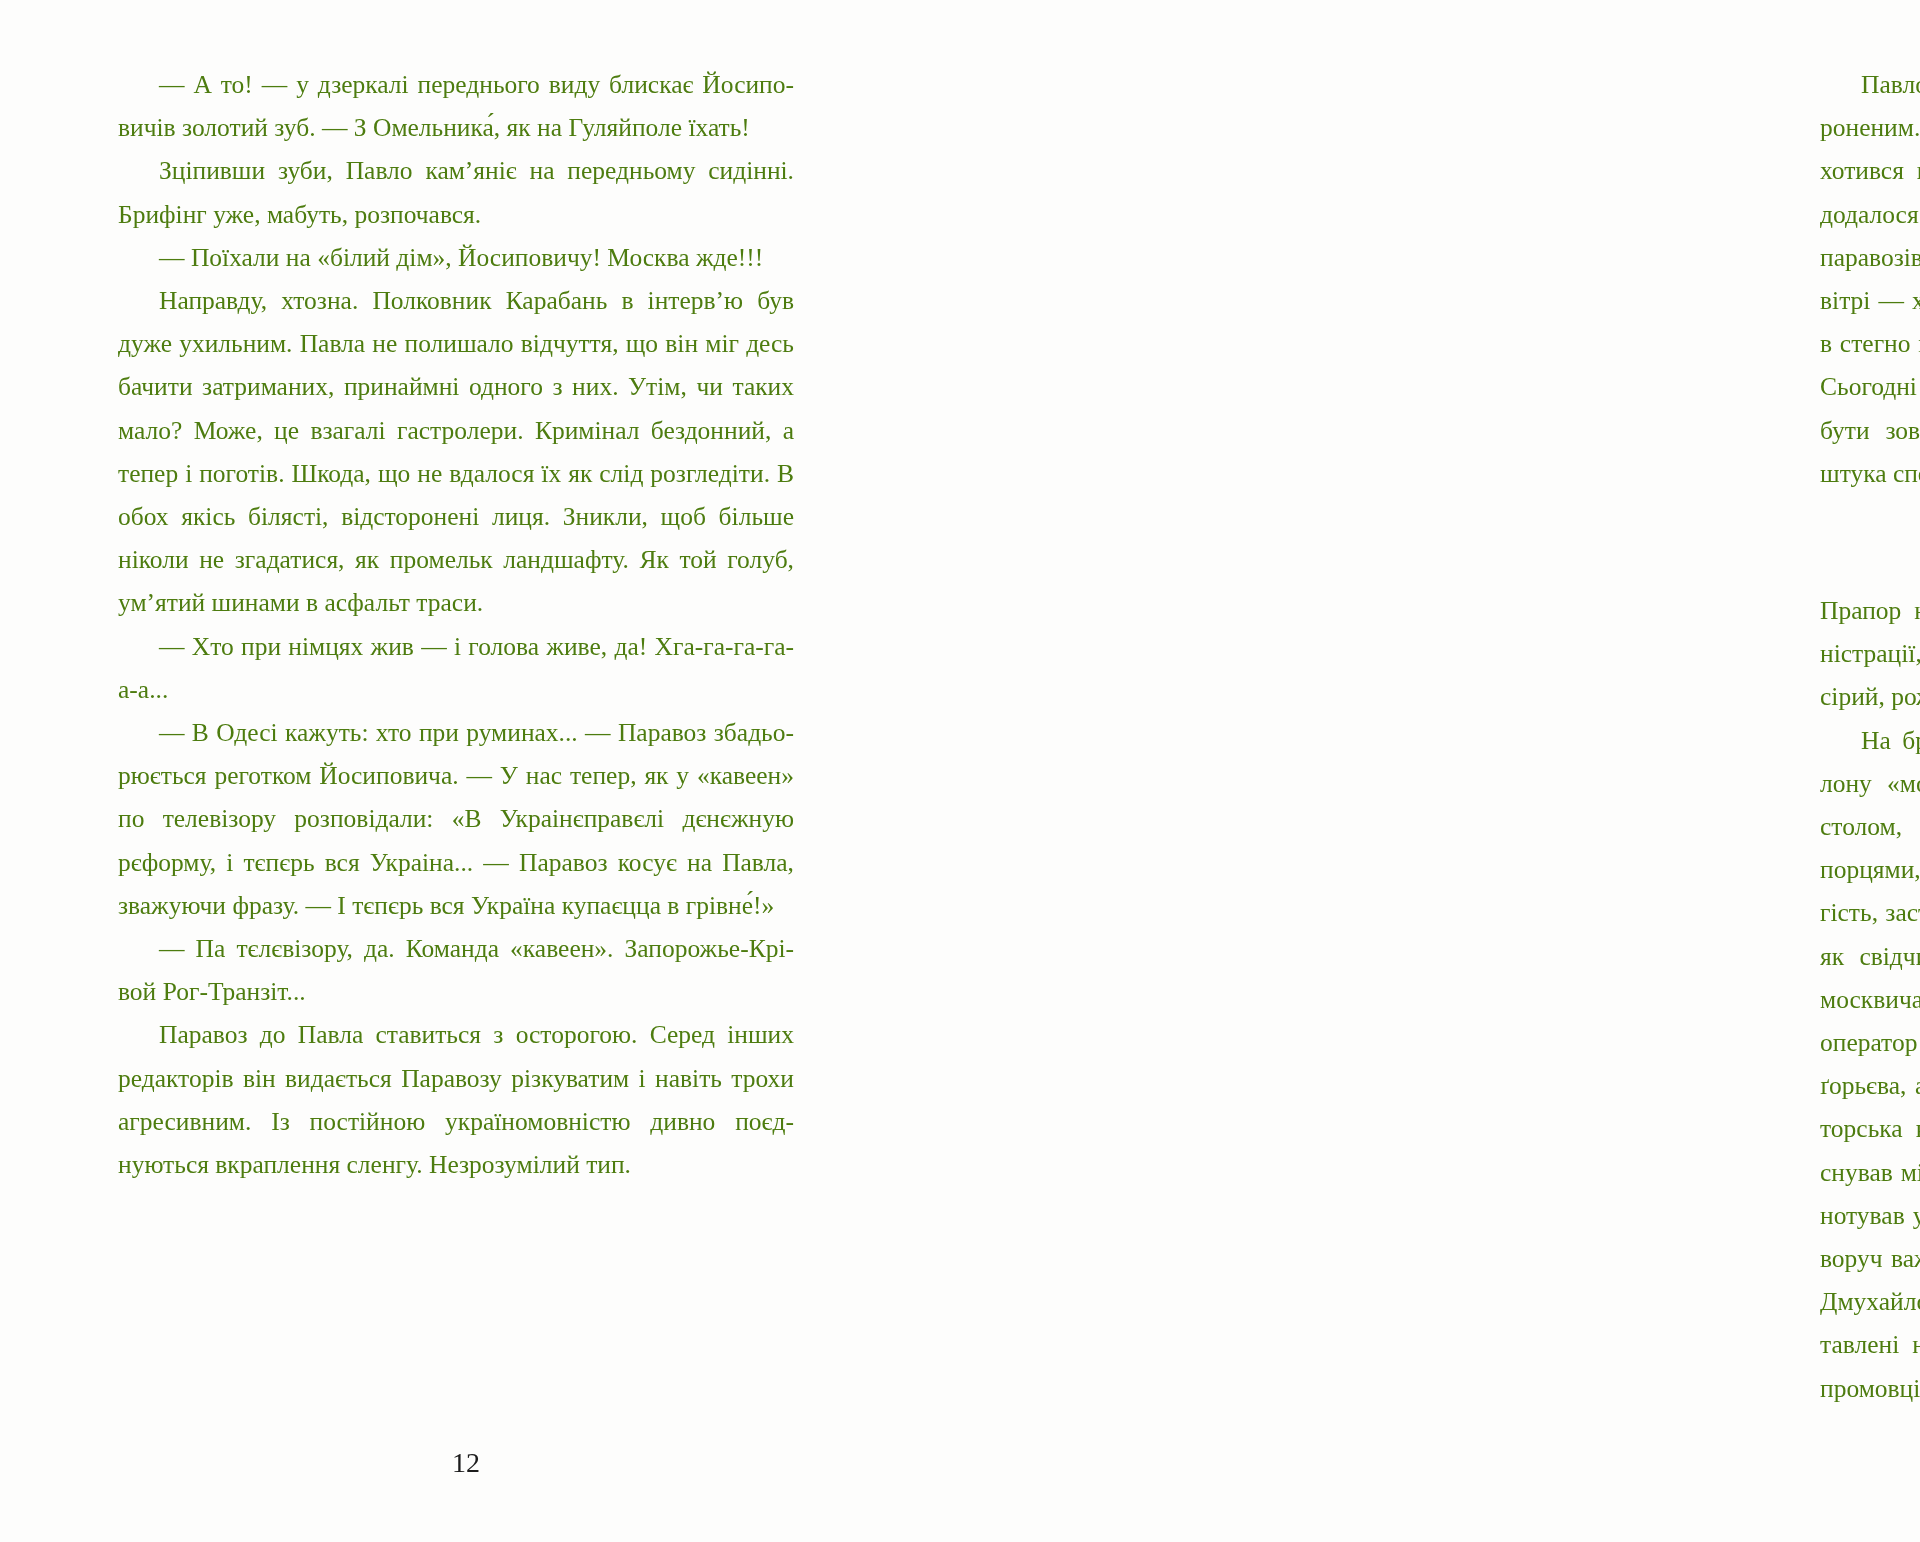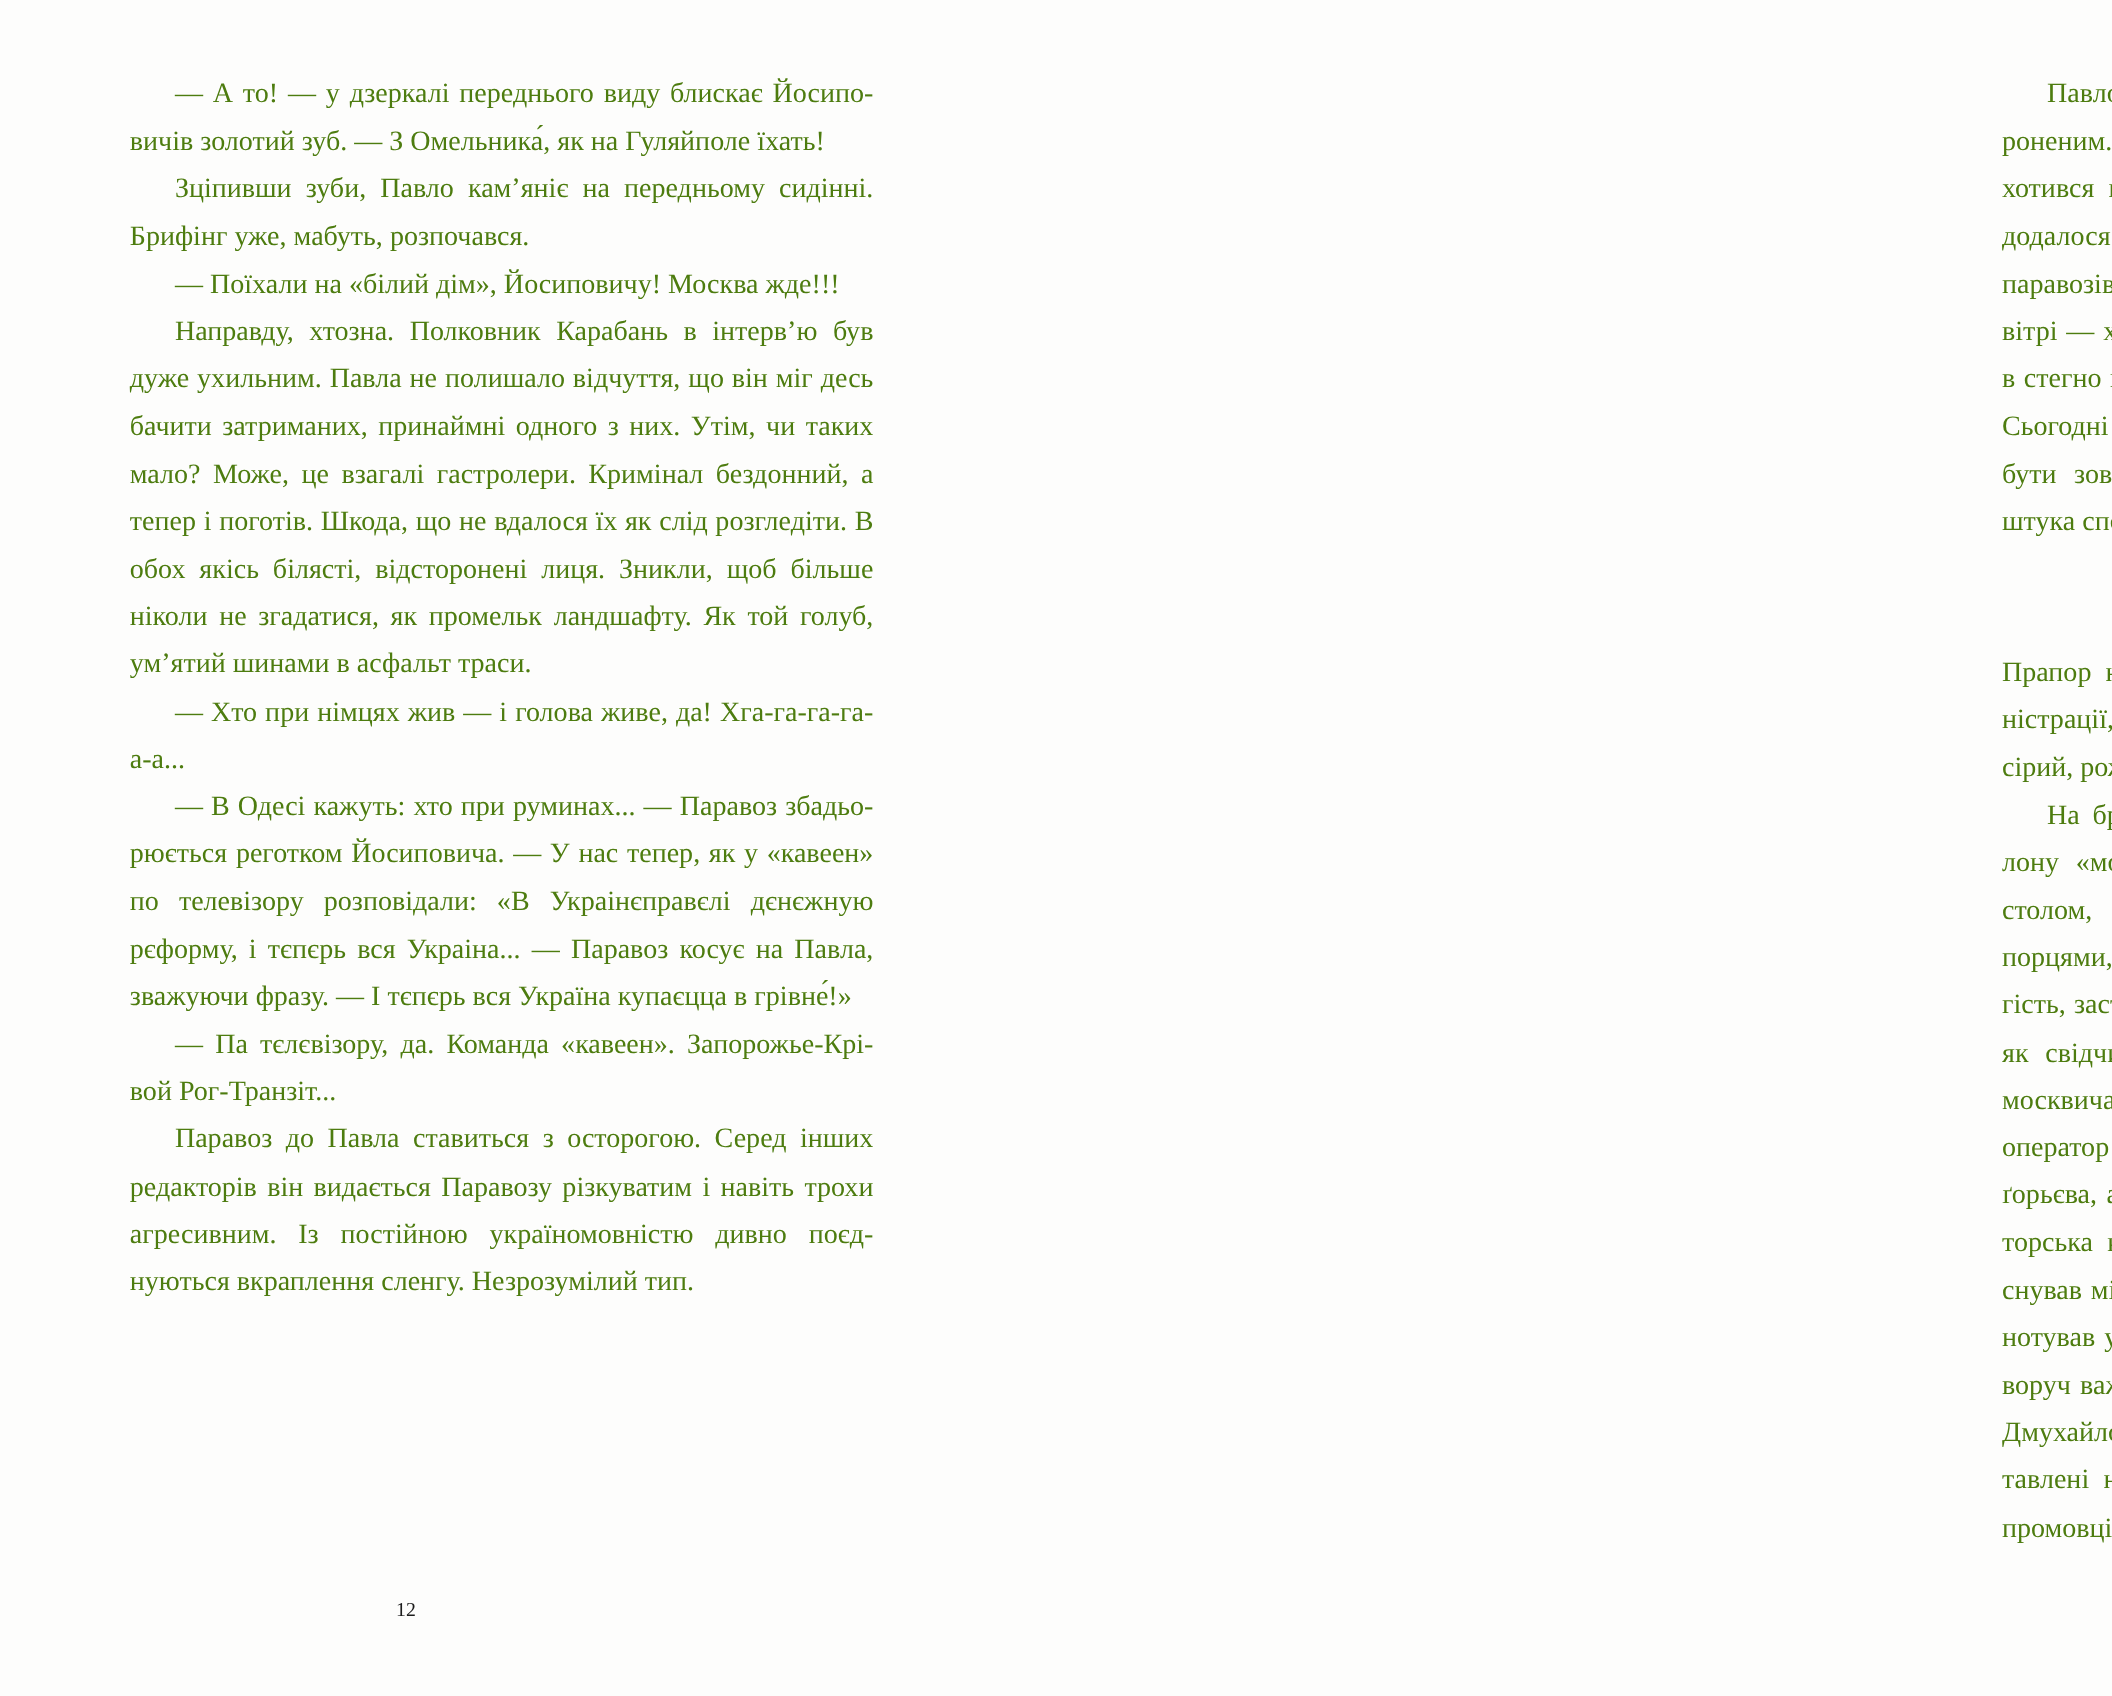--- a/index.html
+++ b/index.html
@@ -59,24 +59,24 @@
     text-align: center;
     letter-spacing: 7px;
     padding: 34px 0 30px 0;
     font-size: 25px;
     line-height: 30px;
   }
 
   .folio {
     position: absolute;
     bottom: 66px;
-    font-size: 18px;
+    font-size: 28px;
     line-height: 26px;
     color: #1c1c1c;
-    text-align: left;
+    text-align: right;
     width: 120px;
   }
   .folio-left  { left: 360px; }
 </style>
 </head>
 <body>
 
 <div class="spread">
 
   <div class="page page-left">

